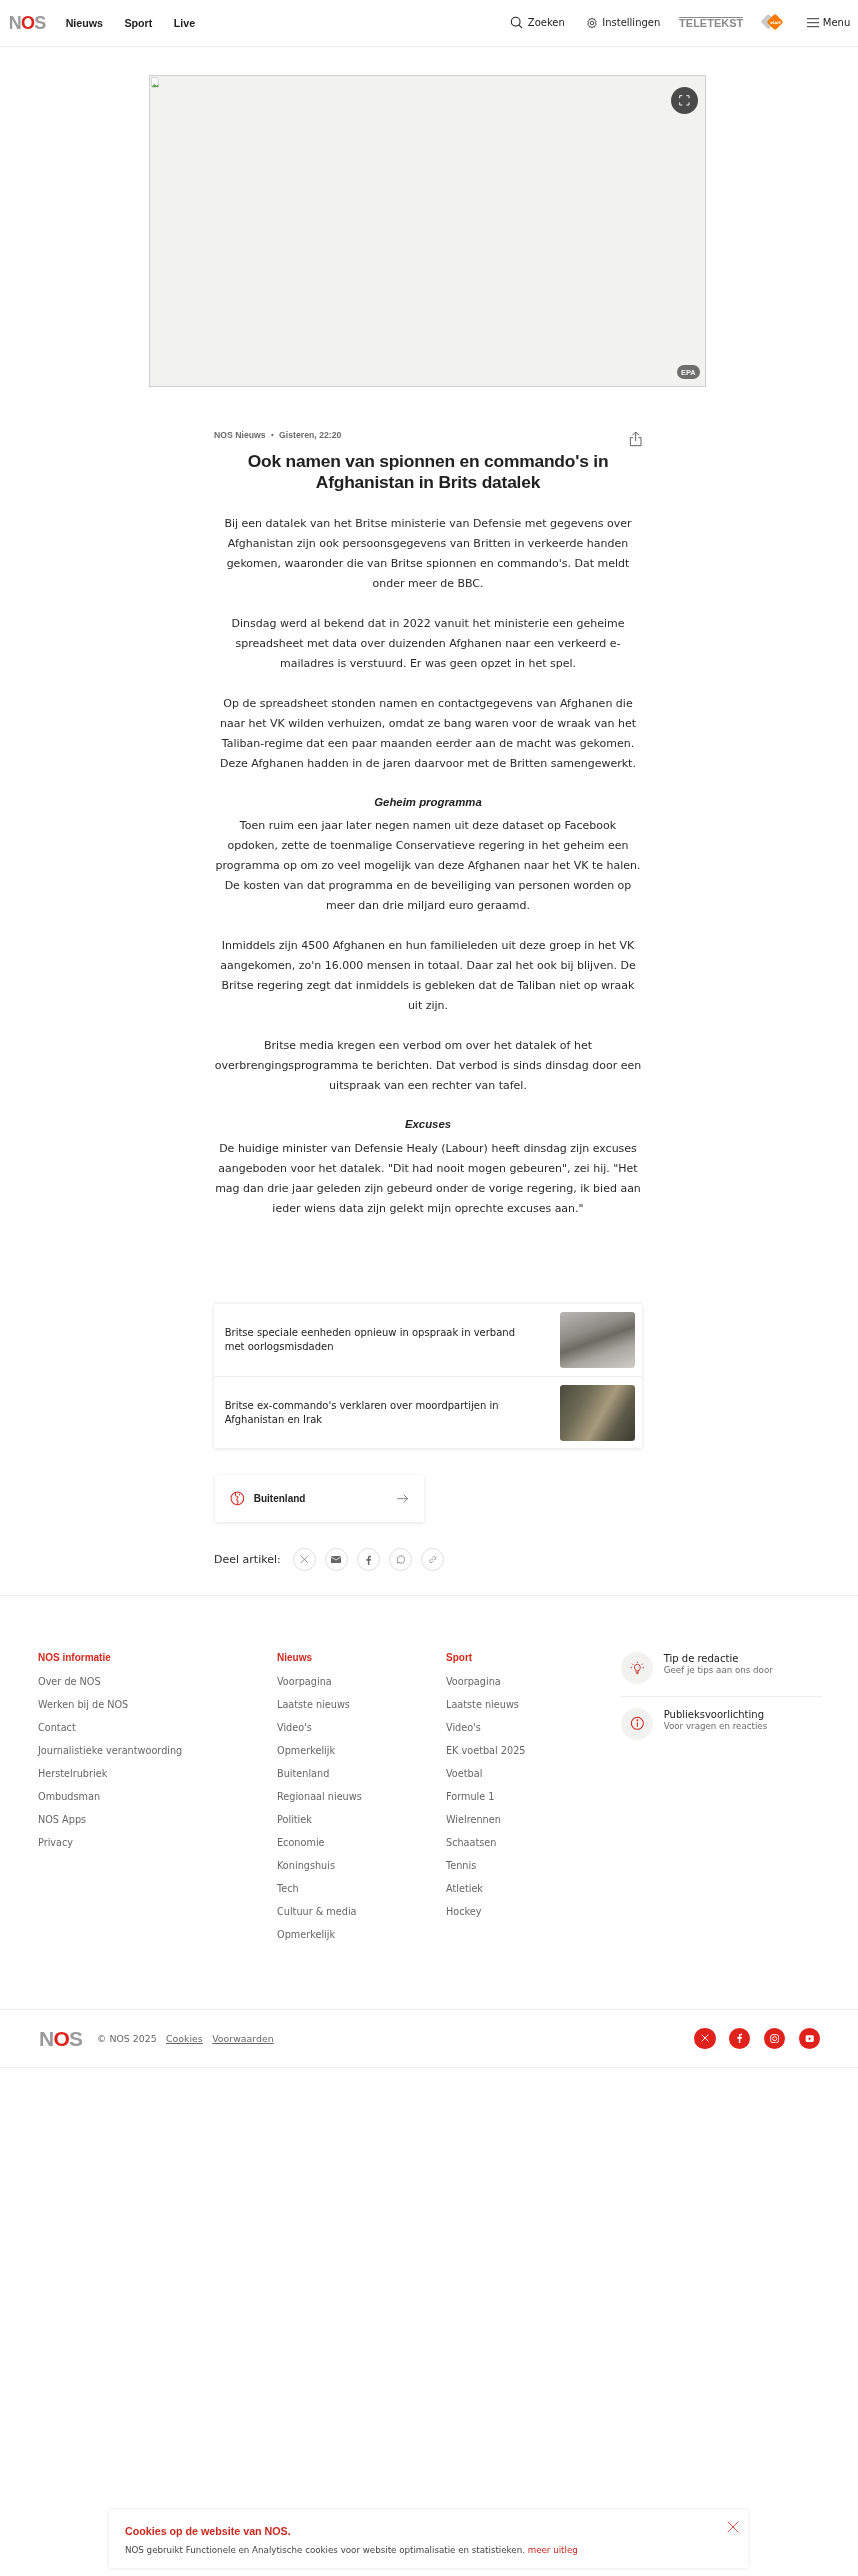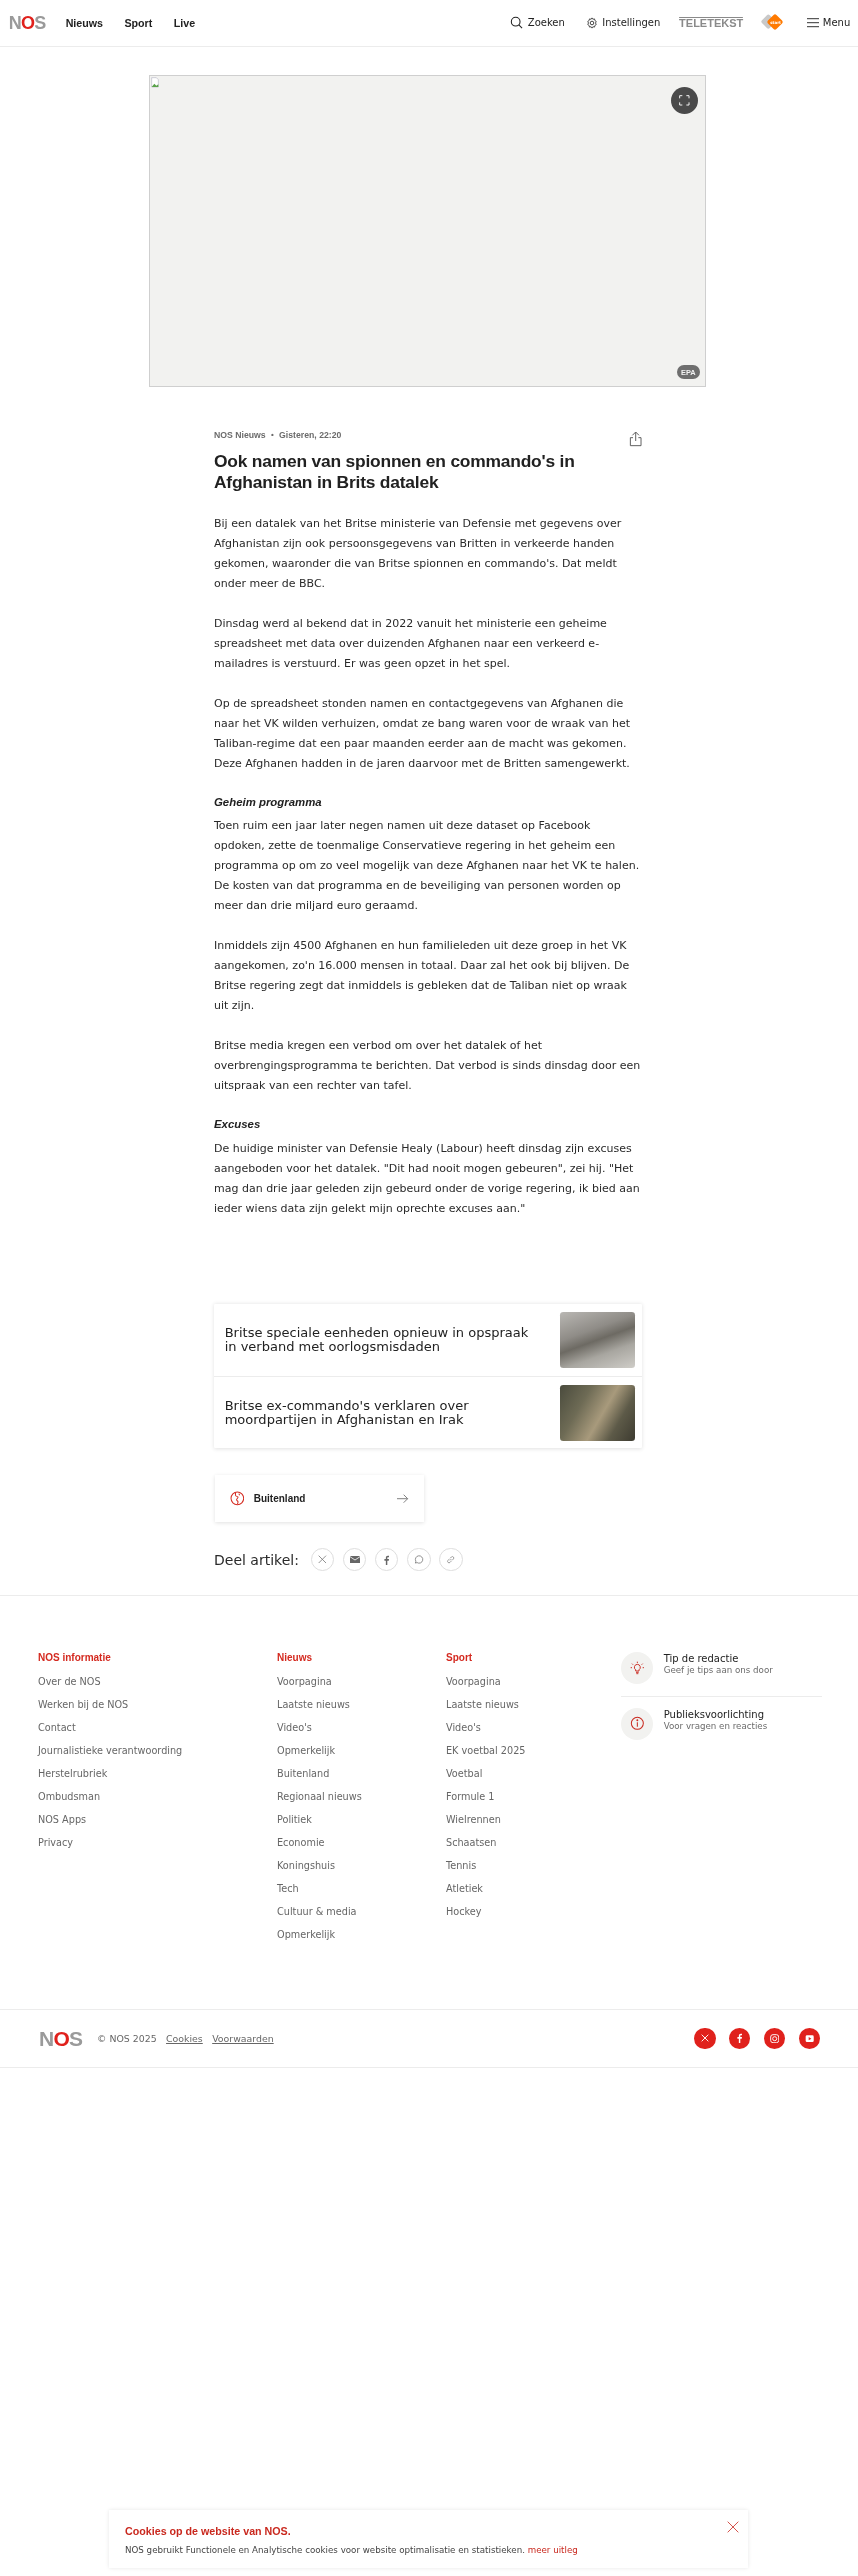--- a/index.html
+++ b/index.html
@@ -22,42 +22,42 @@
   .npo .orange { position: absolute; left: 8px; top: 2px; width: 12px; height: 12px; background: #ff7a00; transform: rotate(45deg); border-radius: 2px; }
   .npo .t { position: absolute; left: 8.7px; top: 5.3px; font-size: 4px; color: #fff; font-weight: bold; }
 
   
   .hero { position: absolute; left: 149px; top: 75px; width: 557px; height: 312px; background: #f2f2f0; border: 0.7px solid #cfcfcf; padding-left: 35px; }
   .hero .broken { position: absolute; left: 0.7px; top: 1.3px; width: 8px; height: 10.7px; }
   .hero .fs-btn { position: absolute; right: 6.7px; top: 10.7px; width: 27px; height: 27px; border-radius: 50%; background: #4a4a4a; display: flex; align-items: center; justify-content: center; }
   .hero .credit { position: absolute; right: 5.3px; bottom: 6.7px; background: #6e6e6e; color: #f2f2f2; font-family: "Liberation Sans", sans-serif; font-weight: 700; font-size: 7.4px; padding: 2.7px 4px; border-radius: 7.4px; }
 
   
-  .article { position: absolute; left: 214px; top: 428px; width: 428px; }
+  .article { position: absolute; left: 214px; top: 428px; width: 428px; text-align: center; }
   .meta { font-family: "Liberation Sans", sans-serif; font-weight: 700; font-size: 8.7px; color: #6b6b6b; display: flex; align-items: center; height: 13.4px; }
   .meta .dot { margin: 0 5.3px; font-size: 8px; }
   .share-top { position: absolute; right: 0; top: 2.7px; }
   .title { font-family: "Liberation Sans", sans-serif; font-weight: 700; font-size: 17.4px; line-height: 21.4px; color: #212121; margin-top: 9.4px; letter-spacing: -0.2px; }
   .body { margin-top: 20px; }
   .body p { font-size: 11px; line-height: 20px; color: #2a2a2a; margin-bottom: 20px; }
   .body h2 { font-family: "Liberation Sans", sans-serif; font-weight: 700; font-size: 11.4px; color: #212121; margin-top: 4px; margin-bottom: 6.7px; line-height: 16px; font-style: italic; }
 
   .related { position: absolute; left: 214px; top: 1304px; width: 428px; background: #fff; box-shadow: 0 0.7px 4px rgba(0,0,0,0.12); border-radius: 1.3px; }
   .related .row { display: flex; align-items: center; padding: 6.7px 6.7px 6.7px 10.7px; height: 72px; }
   .related .row + .row { border-top: 0.7px solid #ececec; }
-  .related .row .txt { flex: 1; font-size: 13px; line-height: 14px; color: #222; padding-right: 24px; }
+  .related .row .txt { flex: 1; font-size: 10px; line-height: 14px; color: #222; padding-right: 24px; }
   .related .thumb { width: 75px; height: 56px; border-radius: 3.3px; }
   .thumb1 { background: linear-gradient(160deg,#b9b7b3 0%,#8f8c87 35%,#6d6a63 50%,#a8a6a0 70%,#cfcdc8 100%); }
   .thumb2 { background: linear-gradient(120deg,#4a4b3d 0%,#6e6b55 30%,#a89a7c 55%,#5d5a48 75%,#3d3b30 100%); }
 
   .topic { position: absolute; left: 215px; top: 1475px; width: 209px; height: 47px; background: #fff; box-shadow: 0 1.3px 4px rgba(0,0,0,0.12); display: flex; align-items: center; padding: 0 14.7px; }
   .topic .lbl { font-family: "Liberation Sans", sans-serif; font-weight: 700; font-size: 10px; color: #222; margin-left: 9.4px; flex: 1; }
 
   .share { position: absolute; left: 214px; top: 1548px; display: flex; align-items: center; }
-  .share .lbl { font-size: 14px; color: #2a2a2a; margin-right: 12px; }
+  .share .lbl { font-size: 11px; color: #2a2a2a; margin-right: 12px; }
   .share .circ { width: 23.4px; height: 23.4px; border: 0.7px solid #dedede; border-radius: 50%; display: flex; align-items: center; justify-content: center; margin-right: 8.7px; }
 
   
   .footer-top { position: absolute; left: 0; top: 1595px; width: 859px; border-top: 0.7px solid #ececec; }
   .fcol { position: absolute; top: 1652px; }
   .fcol h3 { font-family: "Liberation Sans", sans-serif; font-weight: 700; font-size: 10px; color: #d42a20; margin-bottom: 12px; height: 10.7px; }
   .fcol a { display: block; font-size: 9.7px; color: #666; text-decoration: none; height: 23px; line-height: 13.4px; }
   .fcol.c1 { left: 38px; } .fcol.c2 { left: 277px; } .fcol.c3 { left: 446px; }
   .fhelp { position: absolute; left: 621px; top: 1652px; width: 201px; }
   .fhelp .row { display: flex; align-items: flex-start; padding: 0 0 12px 0; }

